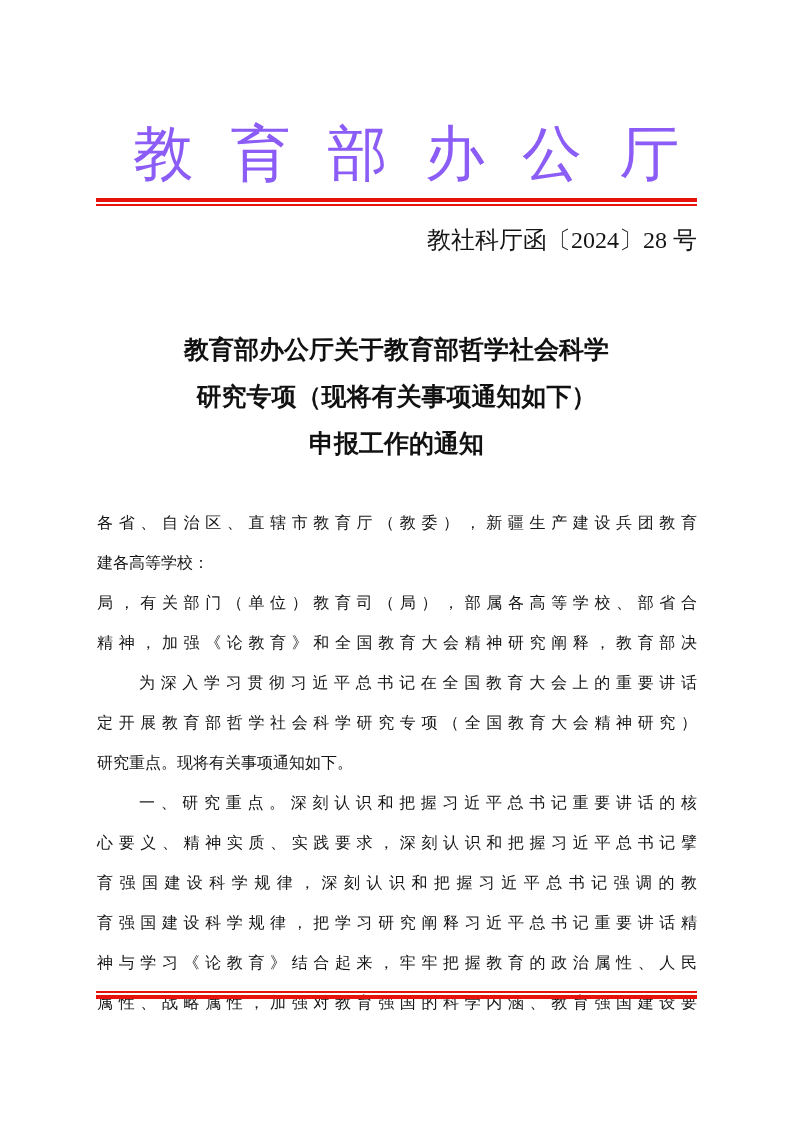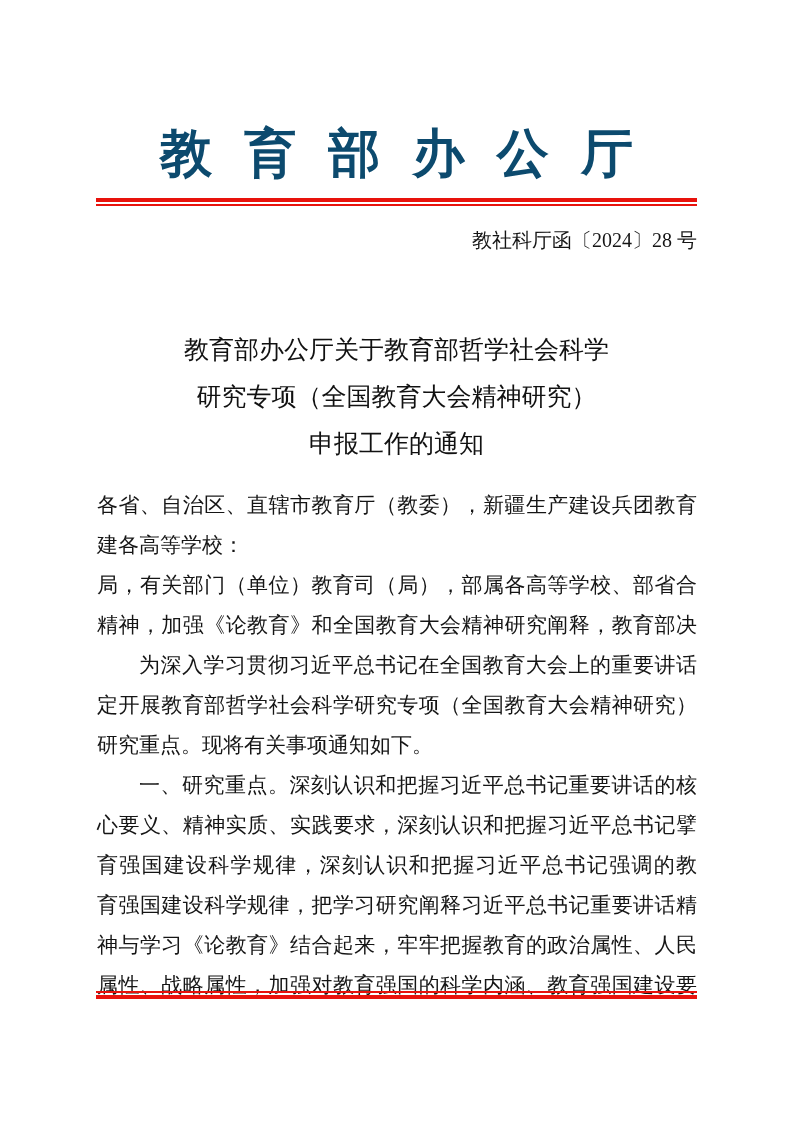--- a/index.html
+++ b/index.html
@@ -16,66 +16,66 @@
     font-family: "Liberation Serif", "DejaVu Serif", serif;
     color: #1c1c1c;
   }
   
   .org-title {
     position: absolute;
     left: 96px;
     top: 118px;
     width: 601px;
     text-align: center;
-    font-size: 52px;
+    font-size: 60px;
     line-height: 72px;
-    font-weight: bold;
-    color: #0c4a6e;
+    font-weight: normal;
+    color: #8b5cf6;
     letter-spacing: 0.62em;
     text-indent: 0.62em;
     white-space: nowrap;
   }
   .head-rule {
     position: absolute;
     left: 96px;
     top: 198px;
     width: 601px;
   }
   .head-rule .thick { height: 4px; background: #e8120c; }
   .head-rule .gap   { height: 2px; background: transparent; }
   .head-rule .thin  { height: 2px; background: #e8120c; }
   .doc-number {
     position: absolute;
     left: 96px;
     top: 227px;
     width: 601px;
     text-align: right;
-    font-size: 20px;
+    font-size: 24px;
     line-height: 26px;
     color: #151515;
   }
   
   .doc-title {
     position: absolute;
     left: 96px;
     top: 326px;
     width: 601px;
     text-align: center;
-    font-weight: normal;
+    font-weight: bold;
     font-size: 25px;
     line-height: 47px;
     color: #111111;
   }
   
   .body-block {
     position: absolute;
     left: 97px;
-    top: 485px;
+    top: 503px;
     width: 600px;
-    font-size: 21px;
+    font-size: 16px;
     color: #151515;
   }
   .line {
     height: 40px;
     line-height: 40px;
     white-space: nowrap;
   }
   .line.just {
     white-space: normal;
     text-align: justify;
@@ -104,21 +104,21 @@
   <div class="head-rule">
     <div class="thick"></div>
     <div class="gap"></div>
     <div class="thin"></div>
   </div>
 
   <div class="doc-number">教社科厅函〔2024〕28 号</div>
 
   <div class="doc-title">
     <div class="title-line">教育部办公厅关于教育部哲学社会科学</div>
-    <div class="title-line">研究专项（全国教育大会精神研究）</div>
+    <div class="title-line">研究专项（现将有关事项通知如下）</div>
     <div class="title-line">申报工作的通知</div>
   </div>
 
   <div class="body-block">
 
     <div class="line just">各省、自治区、直辖市教育厅（教委），新疆生产建设兵团教育</div>
     <div class="line">建各高等学校：</div>
     <div class="line just">局，有关部门（单位）教育司（局），部属各高等学校、部省合</div>
 
     <div class="line just">精神，加强《论教育》和全国教育大会精神研究阐释，教育部决</div>

